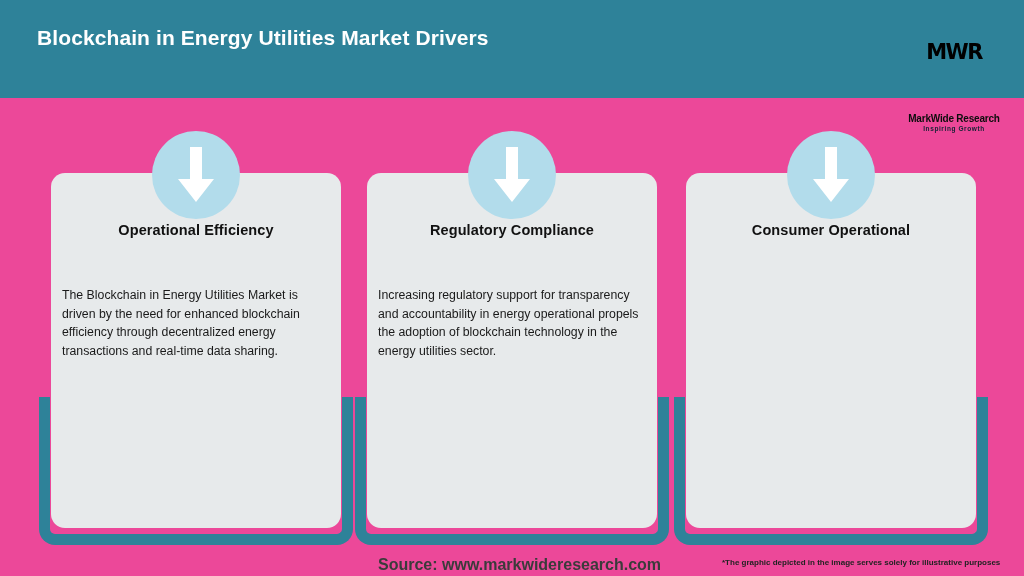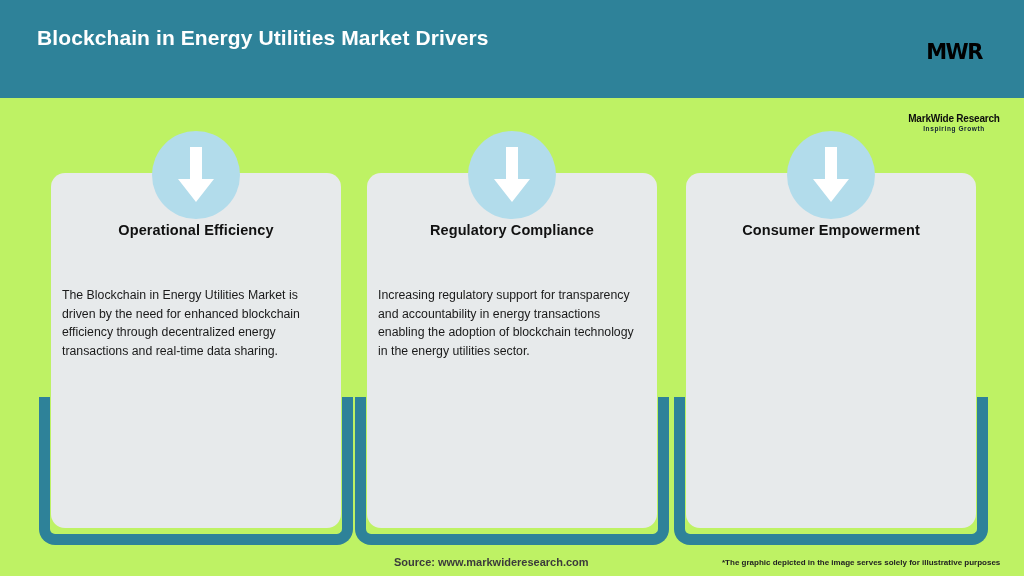--- a/index.html
+++ b/index.html
@@ -8,21 +8,21 @@
     background: #ffffff;
   }
   body {
     font-family: "Liberation Sans", sans-serif;
   }
   #page {
     position: relative;
     width: 1024px;
     height: 576px;
     overflow: hidden;
-    background: #bef264;
+    background: #ec4899;
   }
 
   
   .header-bar {
     position: absolute;
     left: 0;
     top: 0;
     width: 1024px;
     height: 98px;
     background: #2e8299;
@@ -152,23 +152,23 @@
   .card-icon svg {
     position: absolute;
     left: 25px;
     top: 16px;
     display: block;
   }
 
   
   .footer-source {
     position: absolute;
-    left: 394px;
+    left: 378px;
     top: 556px;
-    font-size: 11px;
+    font-size: 16px;
     font-weight: bold;
     color: #3b3b3b;
     white-space: nowrap;
   }
   .footer-disclaimer {
     position: absolute;
     left: 722px;
     top: 558px;
     font-size: 8px;
     font-weight: bold;
@@ -206,32 +206,32 @@
 
     <div class="card-wrap c1">
       <div class="card-frame"></div>
       <div class="card-body"></div>
       <div class="card-icon">
         <svg width="38" height="56" viewBox="0 0 38 56" aria-hidden="true">
           <polygon points="13,0 25,0 25,32 37,32 19,55 1,32 13,32" fill="#ffffff"></polygon>
         </svg>
       </div>
       <div class="card-title">Regulatory Compliance</div>
-      <div class="card-text">Increasing regulatory support for transparency and accountability in energy transactions enabling the adoption of blockchain technology in the energy utilities sector.</div>
+      <div class="card-text">Increasing regulatory support for transparency and accountability in energy operational propels the adoption of blockchain technology in the energy utilities sector.</div>
     </div>
 
     <div class="card-wrap c2">
       <div class="card-frame"></div>
       <div class="card-body"></div>
       <div class="card-icon">
         <svg width="38" height="56" viewBox="0 0 38 56" aria-hidden="true">
           <polygon points="13,0 25,0 25,32 37,32 19,55 1,32 13,32" fill="#ffffff"></polygon>
         </svg>
       </div>
-      <div class="card-title">Consumer Empowerment</div>
+      <div class="card-title">Consumer Operational</div>
     </div>
 
   </div>
 
   <div class="footer-source">Source: www.markwideresearch.com</div>
   <div class="footer-disclaimer">*The graphic depicted in the image serves solely for illustrative purposes</div>
 
 </div>
 
 </body></html>

